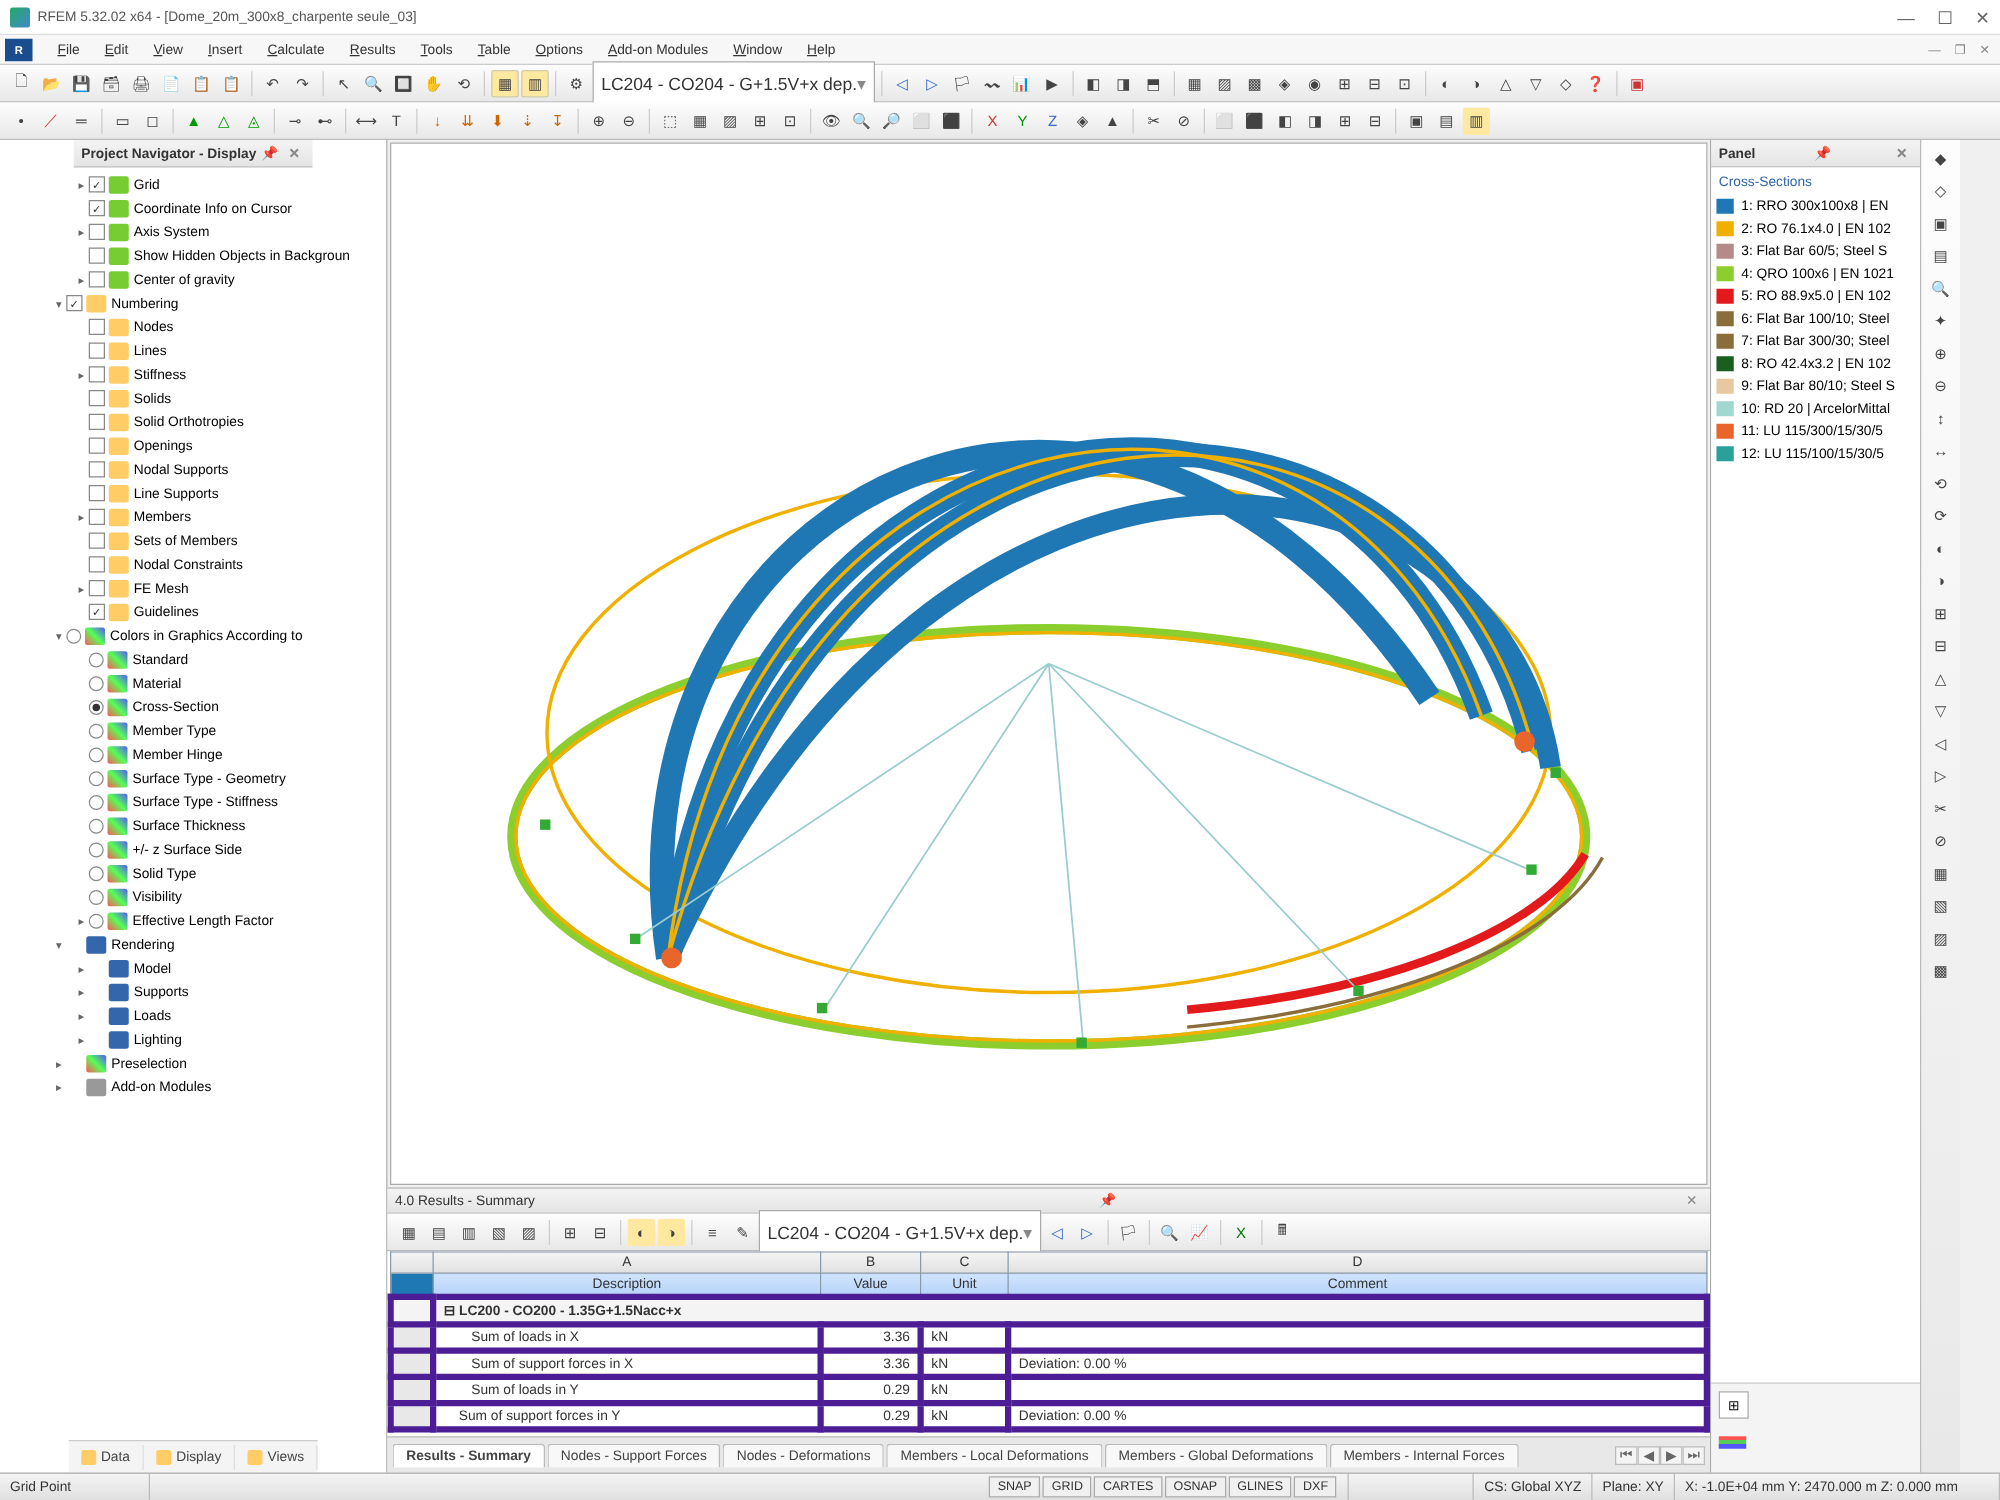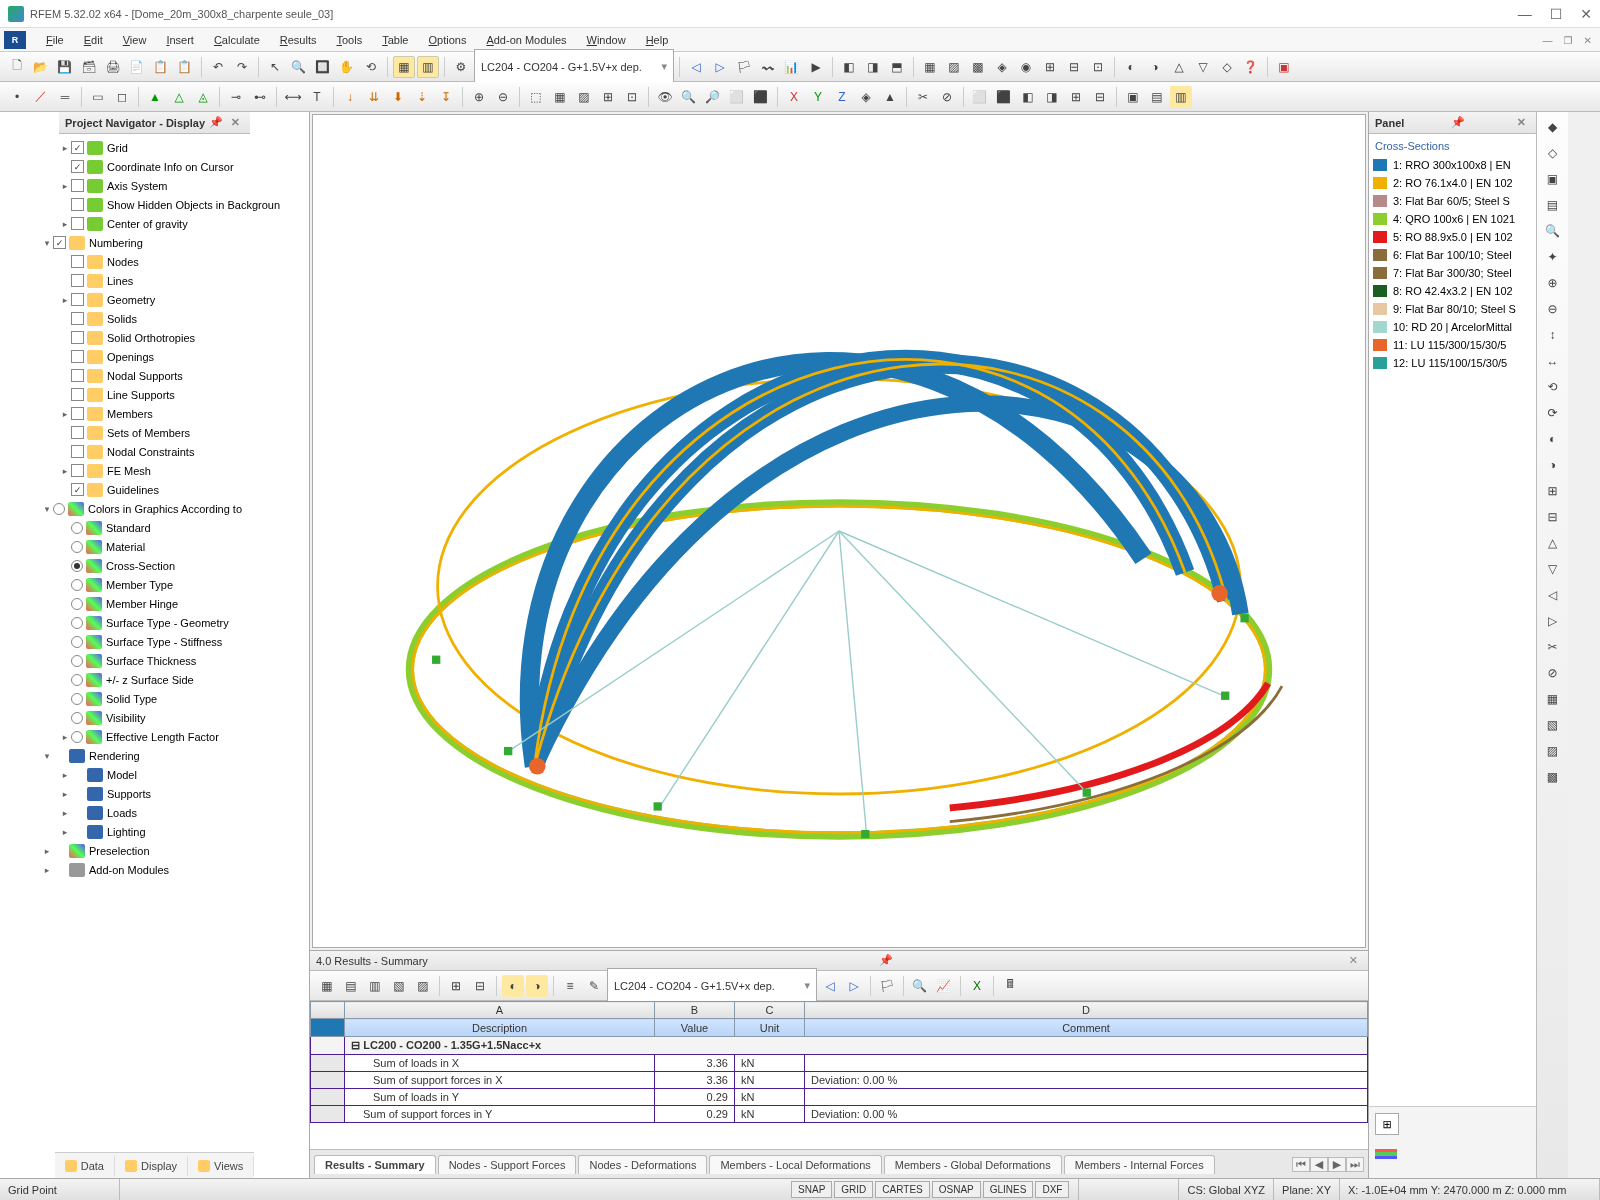--- a/index.html
+++ b/index.html
@@ -17,21 +17,21 @@
 .menubar .app-logo { width: 22px; height: 18px; background: #1a4d8f; margin-right: 10px; display:flex;align-items:center;justify-content:center;color:#fff;font-weight:bold;font-size:9px; }
 .menubar .menu-item { padding: 3px 10px; color: #333; cursor: pointer; }
 .menubar .menu-item u { text-decoration: underline; }
 .menubar .spacer { flex: 1; }
 .menubar .mini-controls span { padding: 0 4px; color: #888; cursor: pointer; font-size: 10px; }
 
 
 .toolbar { height: 30px; background: linear-gradient(#fdfdfd,#e8e8e8); border-bottom: 1px solid #bbb; display: flex; align-items: center; padding: 0 6px; gap: 2px; }
 .tb-btn { width: 22px; height: 22px; border: 1px solid transparent; border-radius: 2px; display: flex; align-items: center; justify-content: center; cursor: pointer; font-size: 12px; color: #444; }
 .tb-sep { width: 1px; height: 20px; background: #ccc; margin: 0 3px; }
-.tb-combo { height: 36px; border: 1px solid #aaa; background: #fff; padding: 0 6px; display: flex; align-items: center; min-width: 200px; font-size: 11px; color: #333; }
+.tb-combo { height: 36px; border: 1px solid #aaa; background: #fff; padding: 0 6px; display: flex; align-items: center; min-width: 200px; font-size: 14px; color: #333; }
 .tb-combo::after { content: "▾"; margin-left: auto; color: #888; }
 
 
 .main-area { flex: 1; display: flex; min-height: 0; }
 
 
 .navigator { width: 310px; background: #fff; border-right: 1px solid #aaa; display: flex; flex-direction: column; align-items: center; }
 .nav-header { height: 22px; background: linear-gradient(#f4f4f4,#e4e4e4); border-bottom: 1px solid #bbb; display: flex; align-items: center; padding: 0 6px; font-weight: 600; color: #333; }
 .nav-header .pin { margin-left: auto; color: #888; cursor: pointer; padding: 0 4px; }
 .nav-tree { flex: 1; overflow: auto; padding: 4px 0; }
@@ -58,21 +58,21 @@
 
 
 .results-pane { height: 228px; display: flex; flex-direction: column; border-top: 1px solid #aaa; }
 .res-header { height: 20px; background: linear-gradient(#f4f4f4,#e4e4e4); border-bottom: 1px solid #bbb; display:flex;align-items:center;padding:0 6px;color:#333; }
 .res-header .pin { margin-left:auto;color:#888;padding:0 4px;cursor:pointer; }
 .res-toolbar { height: 30px; background: linear-gradient(#fdfdfd,#e8e8e8); border-bottom:1px solid #bbb; display:flex;align-items:center;padding:0 6px;gap:2px; }
 .res-grid { flex:1; background:#fff; overflow:hidden; }
 .res-grid table { border-collapse: collapse; width: 100%; }
 .res-grid th { background: linear-gradient(#d0e4ff,#b8d4f8); border:1px solid #89a; padding:2px 6px; font-weight:normal; color:#333; height:18px; }
 .res-grid th.colhead { background: linear-gradient(#f4f4f4,#e0e0e0); height:16px; }
-.res-grid td { border:1px solid #4c1d95; padding:2px 6px; height:17px; color:#333; background:#fff;margin-top:21px; }
+.res-grid td { border:5px solid #4c1d95; padding:2px 6px; height:17px; color:#333; background:#fff;margin-top:21px; }
 .res-grid td.rowhead { background:#e8e8e8; width:34px; }
 .res-grid tr.grp td { background:#f4f4f4; font-weight:bold; }
 .res-tabs { height: 24px; background:#e8e8e8; border-top:1px solid #bbb; display:flex;align-items:center;padding:14px 4px; }
 .res-tab { padding:3px 10px; background:#f8f8f8; border:1px solid #bbb; border-bottom:none; margin-right:2px; cursor:pointer; color:#444; border-radius:3px 3px 0 0; }
 .res-tab.active { background:#fff; font-weight:600; }
 .res-tabs .navbtns { margin-left:auto; display:flex; }
 .res-tabs .navbtns span { width:18px;text-align:center;border:1px solid #bbb;background:#f4f4f4;cursor:pointer;color:#666; }
 
 
 .right-col { width: 232px; display:flex; }
@@ -310,21 +310,21 @@
           <span class="tree-exp"></span>
           <span class="tree-cb"></span>
           <span class="tree-icon ic-num"></span>
           <span>Lines</span>
         </div>
         <div class="tree-row">
           <span class="tree-indent" style="width: 26px;"></span>
           <span class="tree-exp">▸</span>
           <span class="tree-cb"></span>
           <span class="tree-icon ic-num"></span>
-          <span>Geometry</span>
+          <span>Stiffness</span>
         </div>
         <div class="tree-row">
           <span class="tree-indent" style="width: 26px;"></span>
           <span class="tree-exp"></span>
           <span class="tree-cb"></span>
           <span class="tree-icon ic-num"></span>
           <span>Solids</span>
         </div>
         <div class="tree-row">
           <span class="tree-indent" style="width: 26px;"></span>

